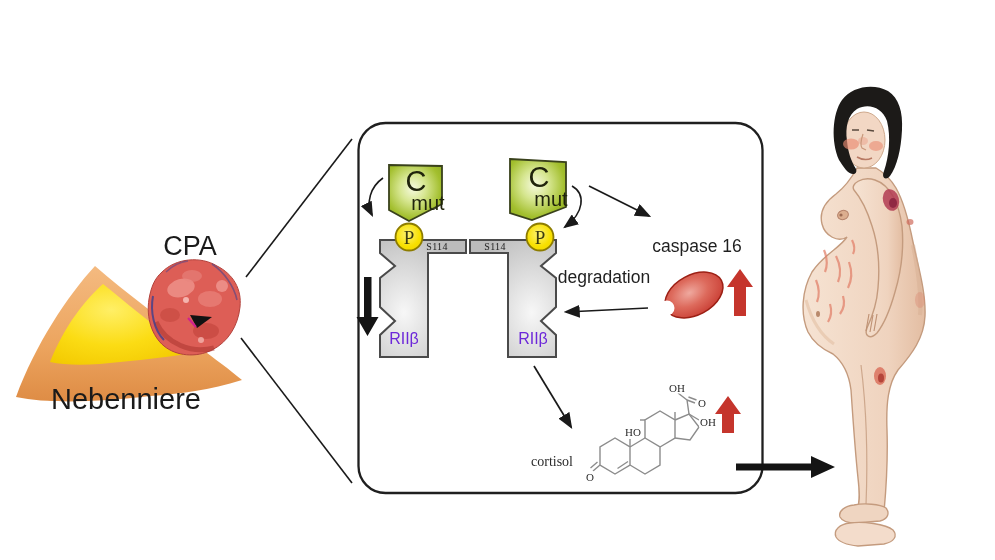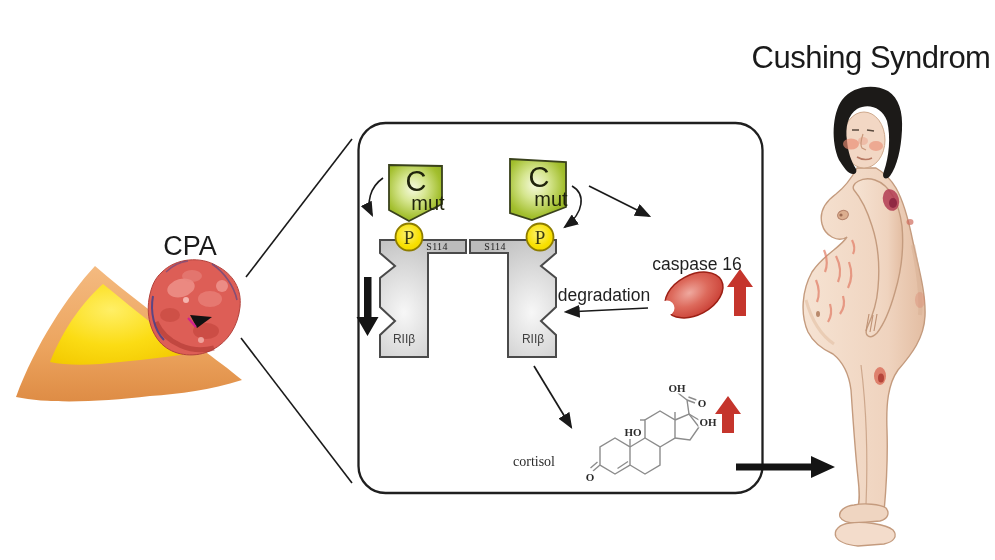--- a/index.html
+++ b/index.html
@@ -4,29 +4,29 @@
 <style>
   html,body{margin:0;padding:0;background:#fff;}
   .stage{position:relative;width:995px;height:560px;background:#ffffff;overflow:hidden;
          font-family:"Liberation Sans",sans-serif;}
   svg.art{position:absolute;left:0;top:0;}
   .lbl{position:absolute;transform:translate(-50%,-50%);white-space:nowrap;color:#1a1a1a;line-height:1;}
   .serif{font-family:"Liberation Serif",serif;}
   .title{font-size:31px;font-weight:500;letter-spacing:-0.5px;}
   .organ{font-size:29px;font-weight:500;}
   .cpa{font-size:27px;font-weight:500;}
-  .annot{font-size:17.5px;color:#1f1f1f;margin-top:18px;}
+  .annot{font-size:17.5px;color:#1f1f1f;}
   .cmut{display:flex;flex-direction:column;align-items:center;color:#20240c;font-weight:500;}
   .cmut .c{font-size:29px;line-height:.82;}
   .cmut .m{font-size:20px;line-height:.95;margin-left:24px;}
   .pball{font-size:19px;color:#3a3a10;}
   .site{font-size:10px;color:#1d1d1d;letter-spacing:.3px;}
-  .subunit{font-size:12px;color:#404040;text-align:right;}
+  .subunit{font-size:16px;color:#6d28d9;text-align:right;}
   .cort{font-size:14px;color:#2b2b2b;}
-  .chem{font-size:11px;color:#2b2b2b;background:#fff;padding:0 1px;font-weight:bold;}
+  .chem{font-size:11px;color:#2b2b2b;background:#fff;padding:0 1px;}
 </style>
 </head>
 <body>
 
 <div class="stage">
 
 <svg class="art" width="995" height="560" viewBox="0 0 995 560">
   <defs>
     <marker id="ah" viewBox="0 0 10 8" refX="8.5" refY="4" markerWidth="9.5" markerHeight="7.6" orient="auto-start-reverse">
       <path d="M0,0 L10,4 L0,8 Z" fill="#1a1a1a"></path>
@@ -191,22 +191,22 @@
     <ellipse cx="876" cy="146" rx="7" ry="5" fill="#e98a72" opacity=".6"></ellipse>
     <ellipse cx="863" cy="141" rx="5" ry="4" fill="#e98a72" opacity=".35"></ellipse>
     <g fill="none">
       <path d="M852,130 L859,130 M867,130 L874,131" stroke="#5a4a3e" stroke-width="1.5"></path>
       <path d="M863,134 C861,140 860,145 862,148 L866,150" stroke="#c9987b" stroke-width="1.2"></path>
       <path d="M857,157 C862,160 868,160 872,158" stroke="#b87a64" stroke-width="1.5"></path>
     </g>
   </g>
 </svg>
 
-<span class="lbl title" style="left:871px;top:57px;">Cushing Syndrom</span>
 <span class="lbl cpa" style="left:190px;top:246px;text-align:center;">CPA</span>
+<span class="lbl organ" style="left:126px;top:399px;">Nebenniere</span>
 
 <div class="lbl cmut" style="left:416px;top:191px;">
   <span class="c">C</span>
   <span class="m">mut</span>
 </div>
 <div class="lbl cmut" style="left:539px;top:187px;">
   <span class="c">C</span>
   <span class="m">mut</span>
 </div>
 
@@ -214,21 +214,21 @@
 <span class="lbl serif pball" style="left:540px;top:237px;">P</span>
 
 <span class="lbl serif site" style="left:437px;top:247px;">S114</span>
 <span class="lbl serif site" style="left:495px;top:247px;">S114</span>
 
 <span class="lbl subunit" style="left:404px;top:339px;">RIIβ</span>
 <span class="lbl subunit" style="left:533px;top:339px;">RIIβ</span>
 
 <span class="lbl annot" style="left:697px;top:247px;">caspase 16</span>
 <span class="lbl annot" style="left:604px;top:278px;">degradation</span>
-<span class="lbl serif cort" style="left:534px;top:462px;">cortisol</span>
+<span class="lbl serif cort" style="left:552px;top:462px;">cortisol</span>
 
 <span class="lbl serif chem" style="left:677px;top:388px;">OH</span>
 <span class="lbl serif chem" style="left:702px;top:403px;">O</span>
 <span class="lbl serif chem" style="left:633px;top:432px;">HO</span>
 <span class="lbl serif chem" style="left:708px;top:422px;">OH</span>
 <span class="lbl serif chem" style="left:590px;top:477px;">O</span>
 
 </div>
 
 </body></html>

